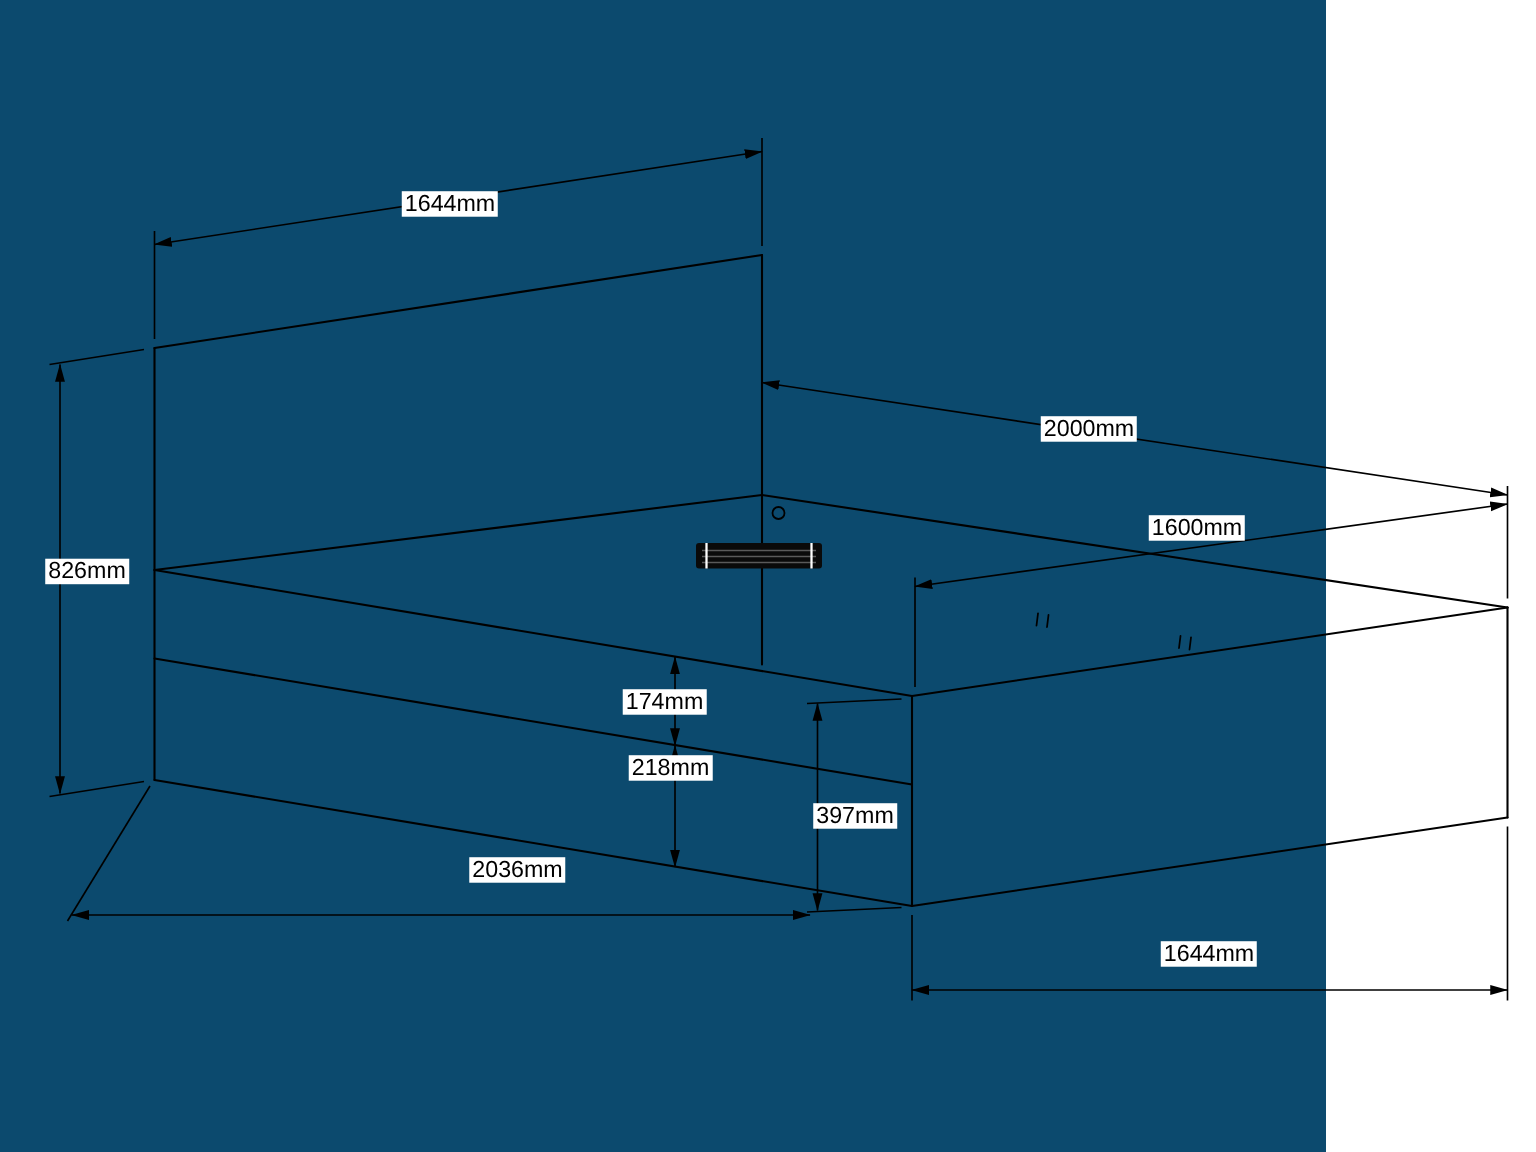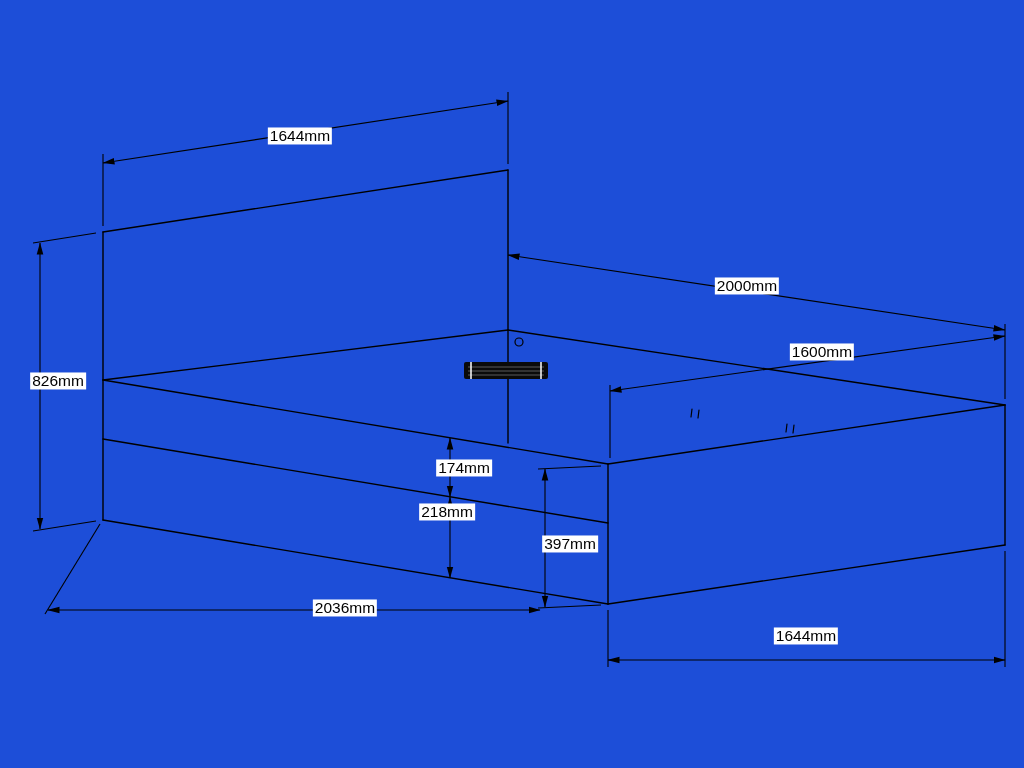--- a/index.html
+++ b/index.html
@@ -1,17 +1,17 @@
 <!DOCTYPE html>
 <html><head>
 <meta charset="utf-8">
 <style>
   html,body{margin:0;padding:0;}
   body{width:1024px;height:768px;background:#ffffff;overflow:hidden;}
-  .canvas{position:relative;width:1024px;height:768px;background:#1d4ed8;font-family:"Liberation Sans",sans-serif;}
+  .canvas{position:relative;width:884px;height:768px;background:#0c4a6e;font-family:"Liberation Sans",sans-serif;}
   .canvas svg{position:absolute;left:0;top:0;}
   .lbl{
     position:absolute;
     transform:translate(-50%,-50%);
     font-size:15.5px;
     line-height:1.1;
     color:#000;
     background:#fff;
     padding:0 2px;
     white-space:nowrap;
@@ -99,22 +99,22 @@
       </g>
       <g>
         <path d="M608,610 L608,667"></path>
         <path d="M1005,551 L1005,667"></path>
         <path d="M608,660 L1005,660" marker-start="url(#arr)" marker-end="url(#arr)"></path>
       </g>
     </g>
   </svg>
 
   <div class="lbl" style="left:300px;top:136px">1644mm</div>
-  <div class="lbl" style="left:747px;top:286px">2000mm</div>
-  <div class="lbl" style="left:822px;top:352px">1600mm</div>
+  <div class="lbl" style="left:726px;top:286px">2000mm</div>
+  <div class="lbl" style="left:798px;top:352px">1600mm</div>
   <div class="lbl" style="left:58px;top:381px">826mm</div>
-  <div class="lbl" style="left:464px;top:468px">174mm</div>
+  <div class="lbl" style="left:443px;top:468px">174mm</div>
   <div class="lbl" style="left:447px;top:512px">218mm</div>
   <div class="lbl" style="left:570px;top:544px">397mm</div>
-  <div class="lbl" style="left:345px;top:608px">2036mm</div>
+  <div class="lbl" style="left:345px;top:580px">2036mm</div>
   <div class="lbl" style="left:806px;top:636px">1644mm</div>
 
 </div>
 
 </body></html>

